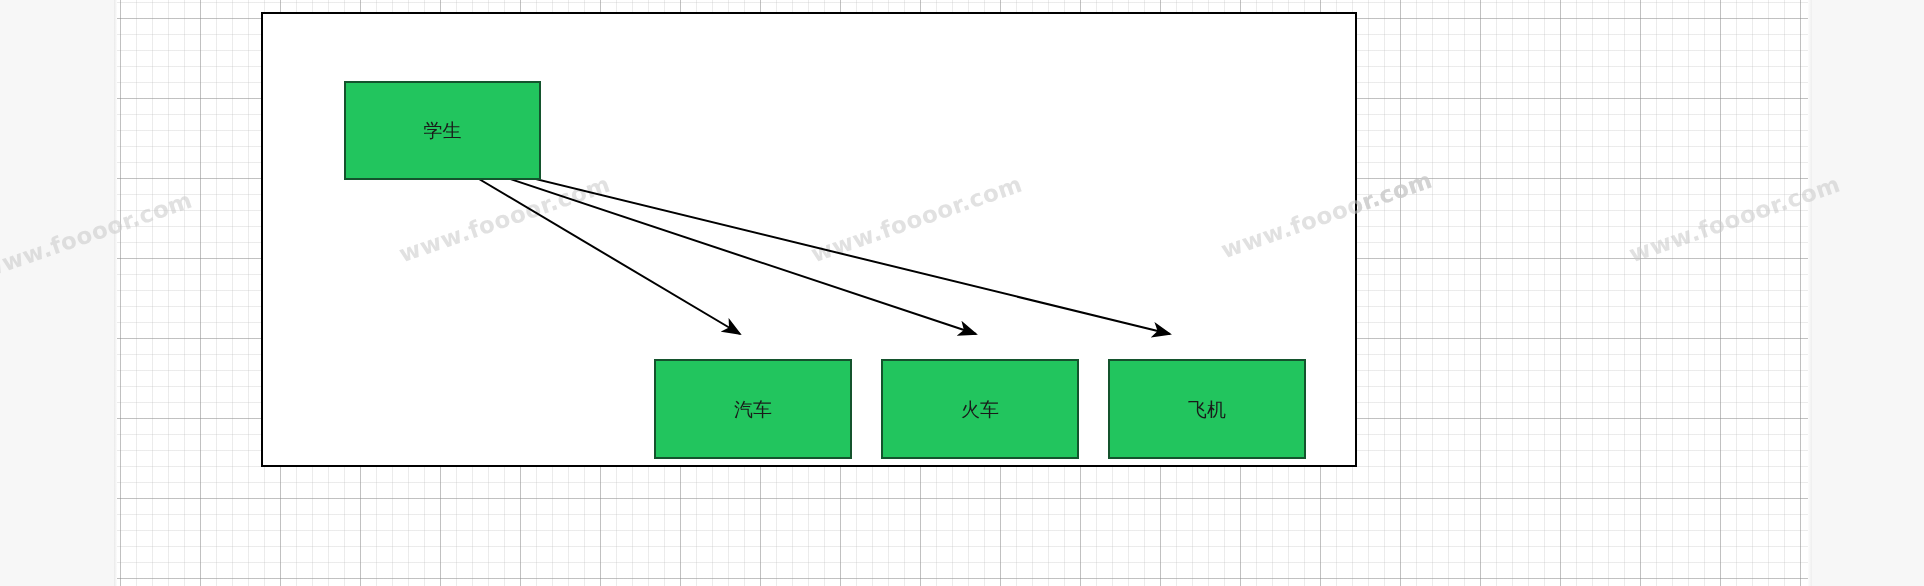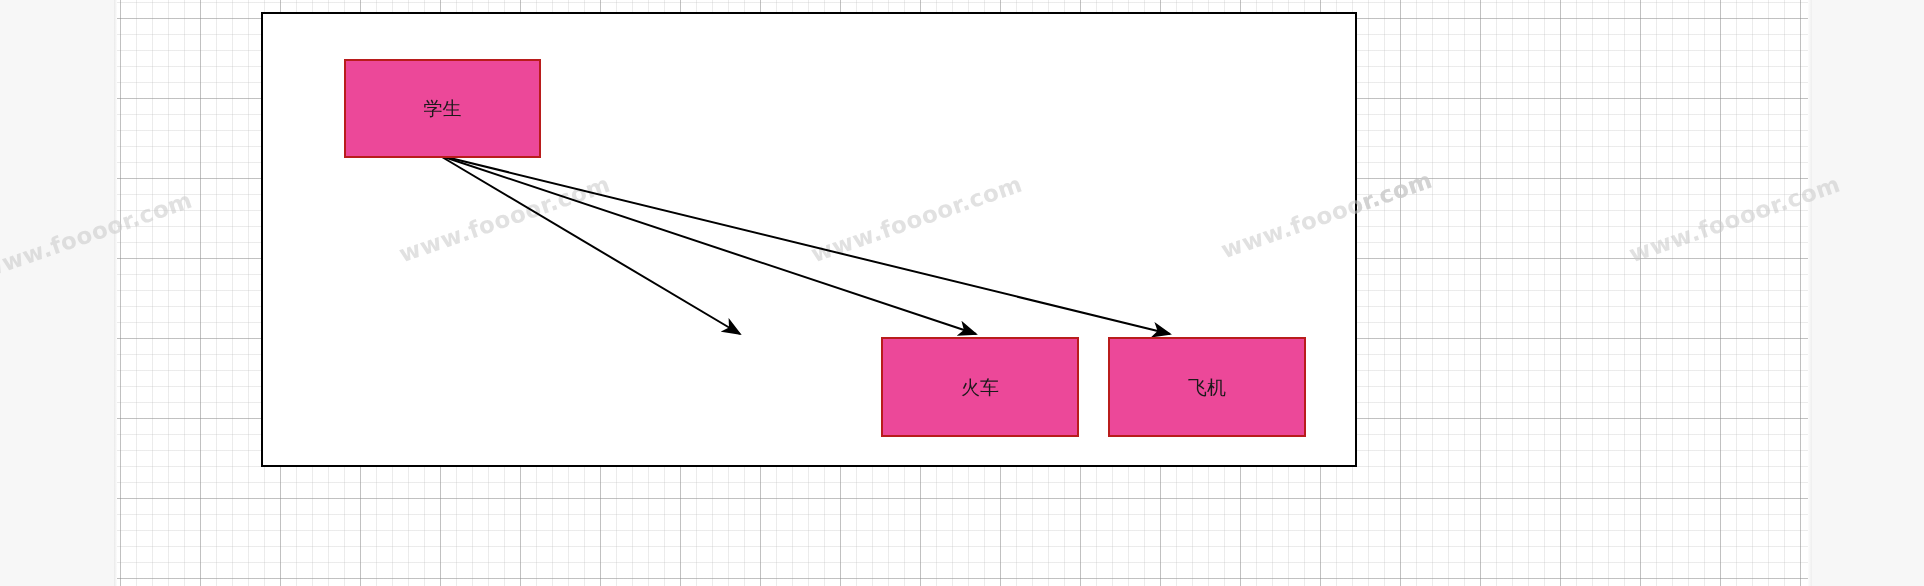--- a/index.html
+++ b/index.html
@@ -64,26 +64,27 @@
 
   
   #diagram-svg {
     position: absolute;
     left: 0; top: 0;
     width: 1924px;
     height: 586px;
   }
   .node-box {
     position: absolute;
-    background: #ec4899;
-    border: 2px solid #b91c1c;
+    background: #22c55e;
+    border: 2px solid #14532d;
     box-sizing: border-box;
     display: flex;
     align-items: center;
     justify-content: center;
+    margin-top: 22px;
   }
   .node-label {
     font-size: 19px;
     color: #1a1a1a;
     font-family: "DejaVu Sans", "Liberation Sans", sans-serif;
     line-height: 1;
     user-select: none;
   }
   #canvas-frame {
     position: absolute;
@@ -123,20 +124,23 @@
     </defs>
     <line x1="442" y1="157" x2="740" y2="334" stroke="#000000" stroke-width="2" marker-end="url(#arrowhead)"></line>
     <line x1="444" y1="157" x2="976" y2="334" stroke="#000000" stroke-width="2" marker-end="url(#arrowhead)"></line>
     <line x1="446" y1="157" x2="1170" y2="334" stroke="#000000" stroke-width="2" marker-end="url(#arrowhead)"></line>
   </svg>
 
   <div class="node-box" style="left:344px; top:59px; width:197px; height:99px;">
     <span class="node-label">学生</span>
   </div>
 
+  <div class="node-box" style="left:654px; top:337px; width:198px; height:100px;">
+    <span class="node-label">汽车</span>
+  </div>
 
   <div class="node-box" style="left:1108px; top:337px; width:198px; height:100px;">
     <span class="node-label">飞机</span>
   </div>
 
   <div class="node-box" style="left:881px; top:337px; width:198px; height:100px;">
     <span class="node-label">火车</span>
   </div>
 
 </div>

